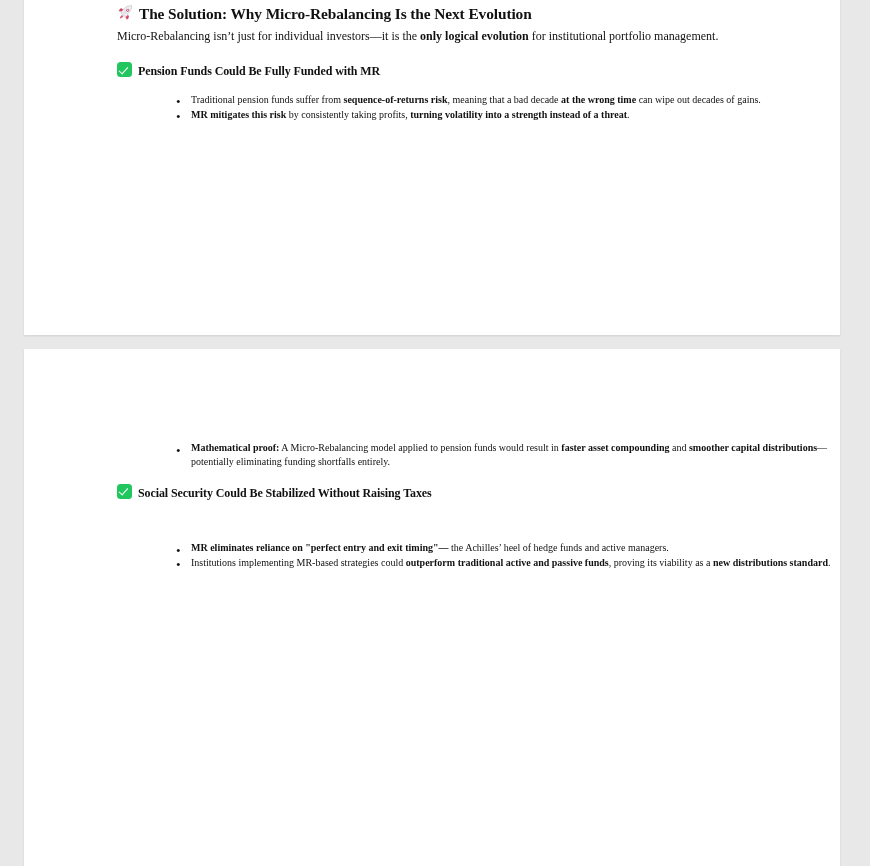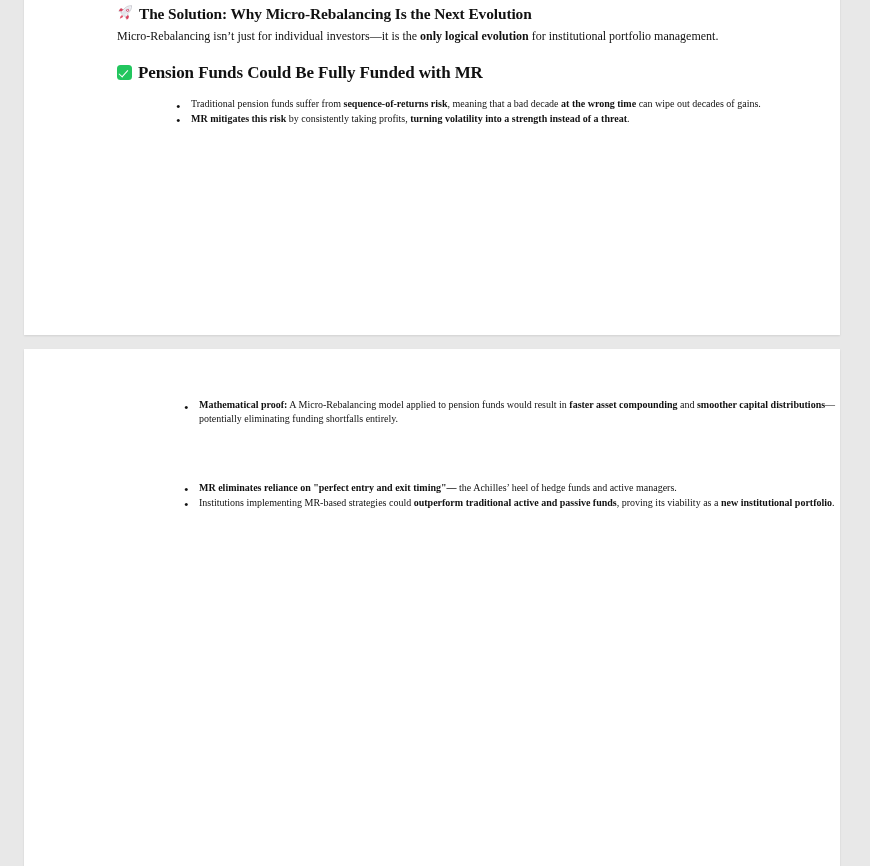--- a/index.html
+++ b/index.html
@@ -36,40 +36,40 @@
   .page-card.page-2 {
     top: 349px;
     height: 530px;
   }
 
   .page-inner {
     position: relative;
     padding: 0 0 0 93px;
   }
   .page-1 .page-inner { padding-top: 16px; }
-  .page-2 .page-inner { padding-top: 49px; margin-left: 8px; }
+  .page-2 .page-inner { padding-top: 92px; }
 
   
   .emoji-heading {
     font-size: 15.4px;
     font-weight: bold;
     line-height: 1.28;
     margin: 0 0 2px 0;
     display: block;
     letter-spacing: -0.1px;
   }
   .emoji-heading .lead-icon {
     display: inline-block;
     width: 19px;
     vertical-align: -2px;
     margin-right: 3px;
   }
 
   .check-heading {
-    font-size: 17px;
+    font-size: 12px;
     font-weight: bold;
     line-height: 1.28;
     margin: 0;
     display: block;
     letter-spacing: -0.1px;
     white-space: nowrap;
   }
   .check-box {
     display: inline-block;
     width: 15px;
@@ -171,32 +171,35 @@
 
   <div class="page-card page-2">
     <div class="page-inner">
 
       <ul class="bullets" id="math-bullets">
           <li><b>Mathematical proof:</b><span> A Micro-Rebalancing model applied to pension funds would result in </span><b>faster asset compounding</b><span> and </span><b>smoother capital distributions</b><span>—potentially eliminating funding shortfalls entirely.</span></li>
         </ul>
 
       <div class="sp-before-heading"></div>
 
+      <div class="check-heading">
+        <span class="check-box"></span><span>Social Security Could Be Stabilized Without Raising Taxes</span>
+      </div>
 
       <div class="sp-after-heading"></div>
 
       <ul class="bullets" id="ss-bullets">
         </ul>
 
       <div class="sp-before-heading"></div>
 
 
       <div class="sp-after-heading"></div>
 
       <ul class="bullets" id="inst-bullets">
           <li><b>MR eliminates reliance on "perfect entry and exit timing"—</b><span> the Achilles’ heel of hedge funds and active managers.</span></li>
-          <li><span>Institutions implementing MR-based strategies could </span><b>outperform traditional active and passive funds</b><span>, proving its viability as a </span><b>new institutional portfolio</b><span>.</span></li>
+          <li><span>Institutions implementing MR-based strategies could </span><b>outperform traditional active and passive funds</b><span>, proving its viability as a </span><b>new distributions standard</b><span>.</span></li>
         </ul>
 
     </div>
   </div>
 
 </div>
 
 </body></html>

